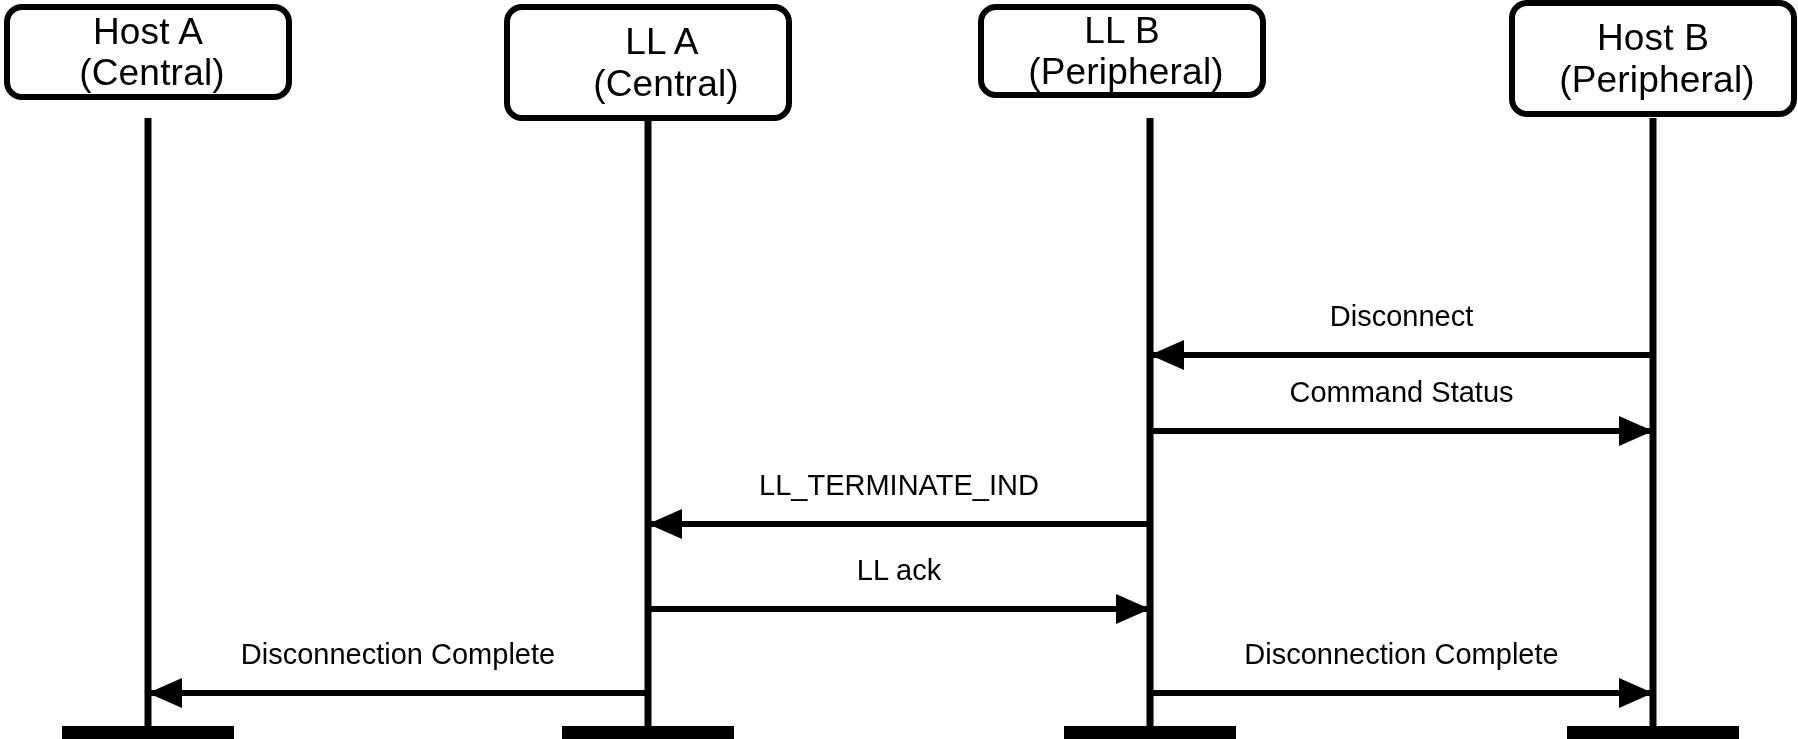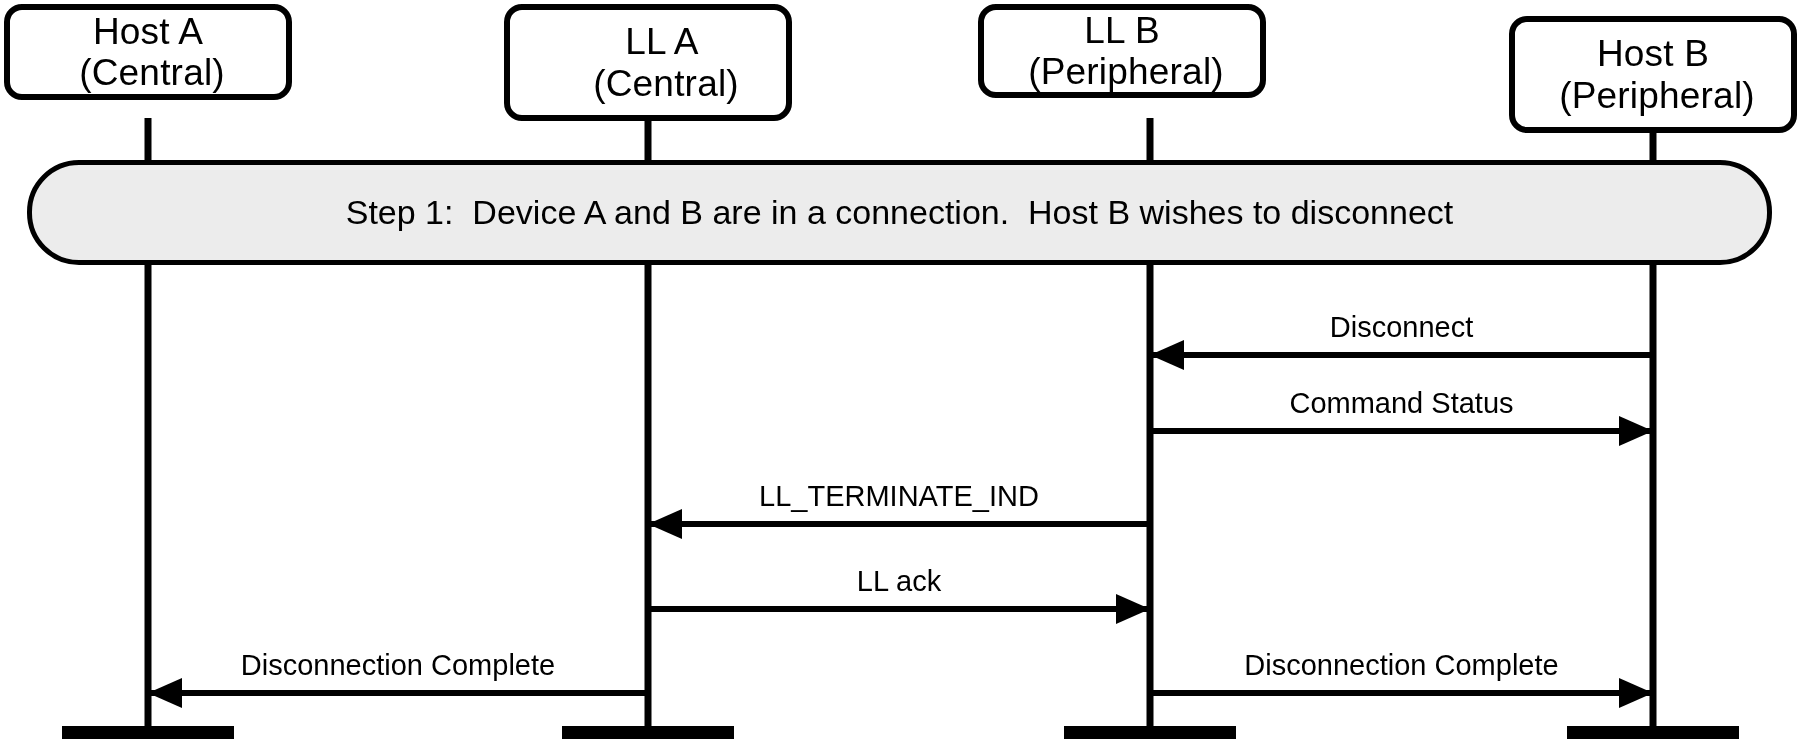--- a/index.html
+++ b/index.html
@@ -65,21 +65,21 @@
     position:absolute;
     top:-12px;
     width:0;height:0;
     border-top:15px solid transparent;
     border-bottom:15px solid transparent;
   }
   .msg.to-left  .head{left:0;  border-right:34px solid #000;}
   .msg.to-right .head{right:0; border-left:34px solid #000;}
   .msg .label{
     position:absolute;
-    bottom:8px;
+    bottom:19px;
     left:0;right:0;
     text-align:center;
     font-size:29px;
     white-space:pre;
   }
 </style>
 </head>
 <body>
 
 <div id="canvas">
@@ -97,28 +97,25 @@
   <div class="participant" style="left:504px;top:4px;width:288px;height:117px;padding-left:28px;">
     <span class="p-name">LL A</span>
     <span class="p-role">(Central)</span>
   </div>
 
   <div class="participant" style="left:978px;top:4px;width:288px;height:94px;">
     <span class="p-name">LL B</span>
     <span class="p-role">(Peripheral)</span>
   </div>
 
-  <div class="participant" style="left:1509px;top:16px;width:288px;height:117px;">
+  <div class="participant" style="left:1509px;top:0;width:288px;height:117px;">
     <span class="p-name">Host B</span>
     <span class="p-role">(Peripheral)</span>
   </div>
 
-  <div class="step-banner" style="left:27px;top:160px;width:1745px;height:105px;">
-    <span>Step 1:  Device A and B are in a connection.  Host B wishes to disconnect</span>
-  </div>
 
   <div class="msg to-left" style="left:1150px;top:352px;width:503px;">
     <div class="line"></div>
     <div class="head"></div>
     <div class="label">Disconnect</div>
   </div>
 
   <div class="msg to-right" style="left:1150px;top:428px;width:503px;">
     <div class="line"></div>
     <div class="head"></div>

